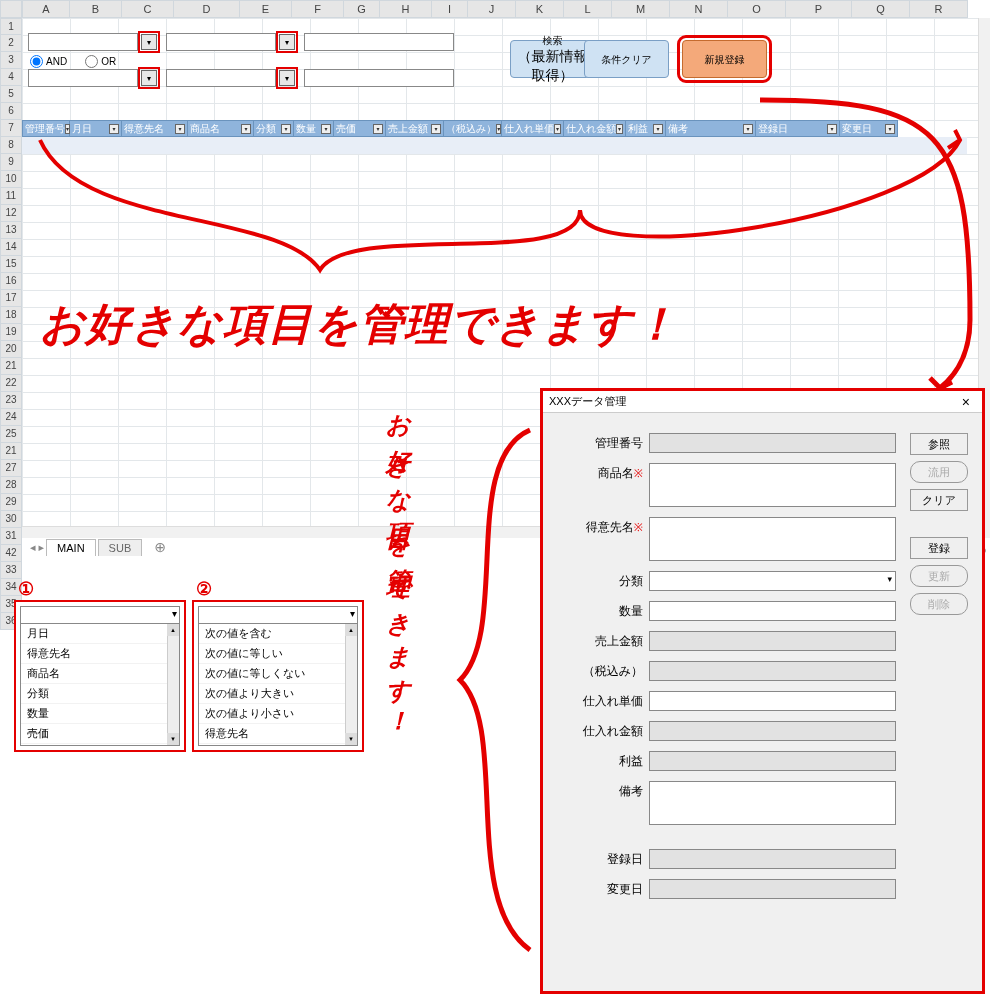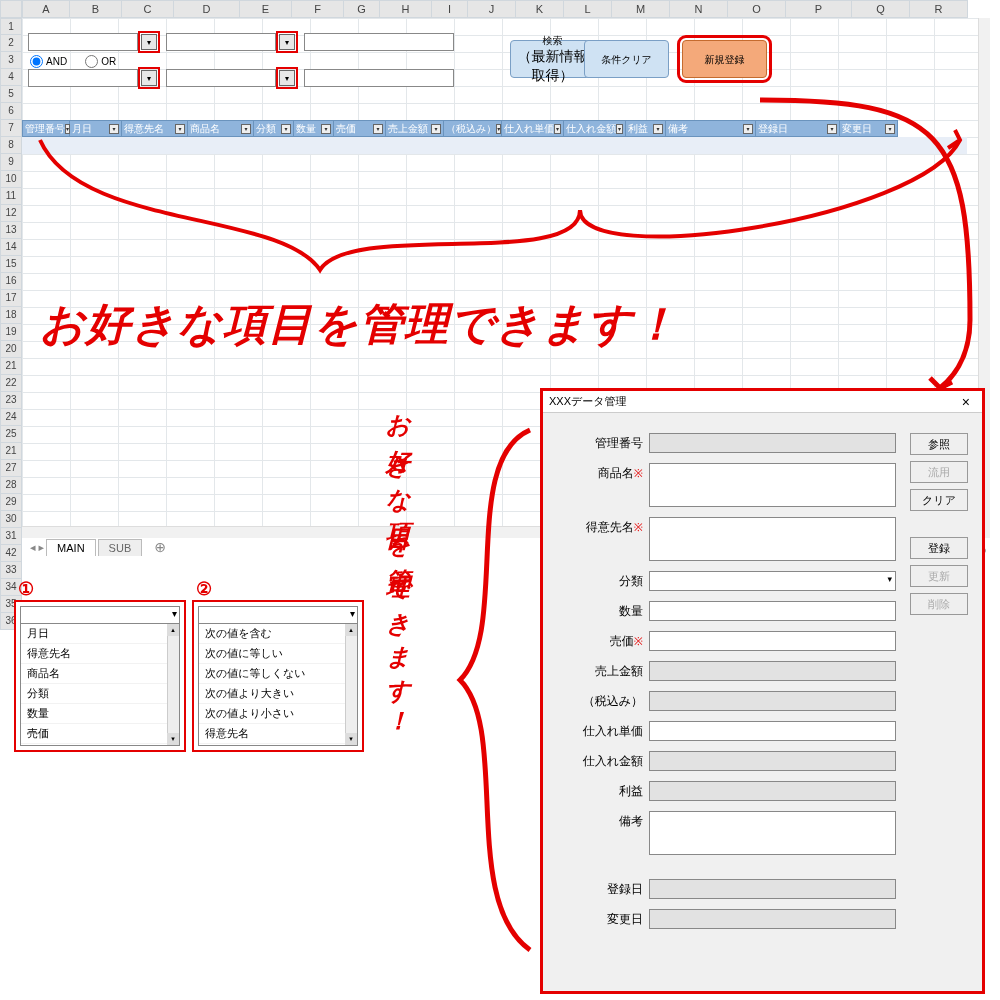--- a/index.html
+++ b/index.html
@@ -141,21 +141,21 @@
 .frow { display:flex; align-items:flex-start; margin-bottom: 10px; }
 .frow label { width: 92px; text-align: right; padding-right: 6px; padding-top:2px; font-size:12px; white-space:nowrap;}
 .req { color:#e40000; font-size:11px;}
 .txt { height: 20px; border: 1px solid #888; background:#fff; flex:1; }
 .txt.ro { background:#e2e2e2; }
 .txt.tall { height: 44px; }
 .dlg-btn {
   height: 22px; border:1px solid #999; background:#efefef;
   font-size:11px; text-align:center; line-height:20px;
 }
-.dlg-btn.disabled { color:#aaa; }
+.dlg-btn.disabled { color:#aaa;border-radius:10px; }
 .cal-btn { width:20px; height:20px; border:1px solid #999; background:#efefef; margin-left:2px; font-size:9px; display:flex;align-items:center;justify-content:center;}
 
 
 svg.anno { position:absolute; pointer-events:none; }
 </style>
 </head>
 <body>
 
 <div class="grid-wrap">
   <div class="selectAll"></div>
@@ -411,24 +411,20 @@
           <label>分類</label>
           <div class="txt" style="position:relative">
             <span style="position:absolute;right:3px;top:2px;font-size:9px;">▾</span>
           </div>
         </div>
       <div class="frow">
           <label>数量</label>
           <div class="txt"></div>
         </div>
       <div class="frow">
-          <label><span>売価</span><span class="req">※</span></label>
-          <div class="txt"></div>
-        </div>
-      <div class="frow">
           <label>売上金額</label>
           <div class="txt ro"></div>
         </div>
       <div class="frow">
           <label>（税込み）</label>
           <div class="txt ro"></div>
         </div>
       <div class="frow">
           <label>仕入れ単価</label>
           <div class="txt"></div>

